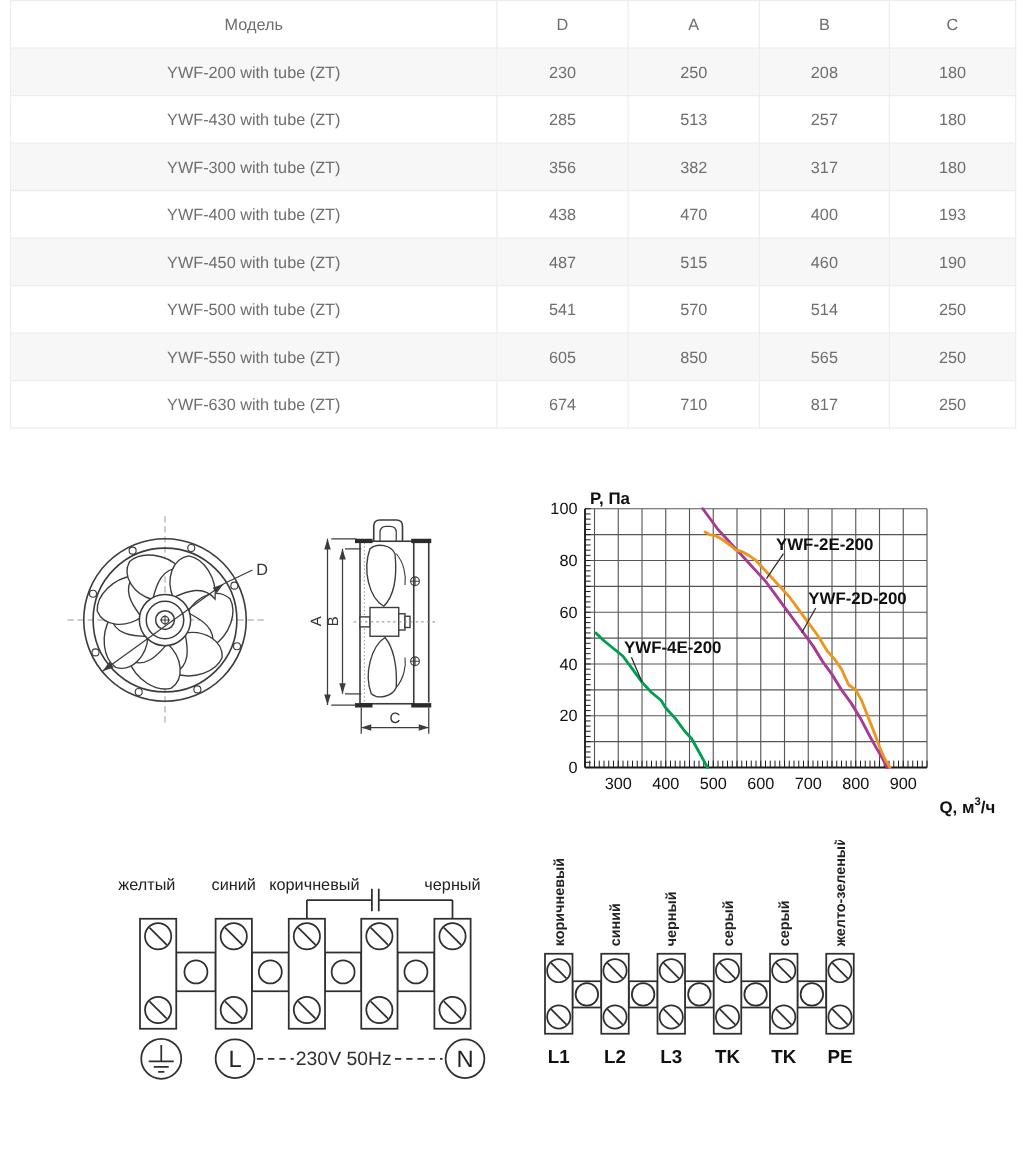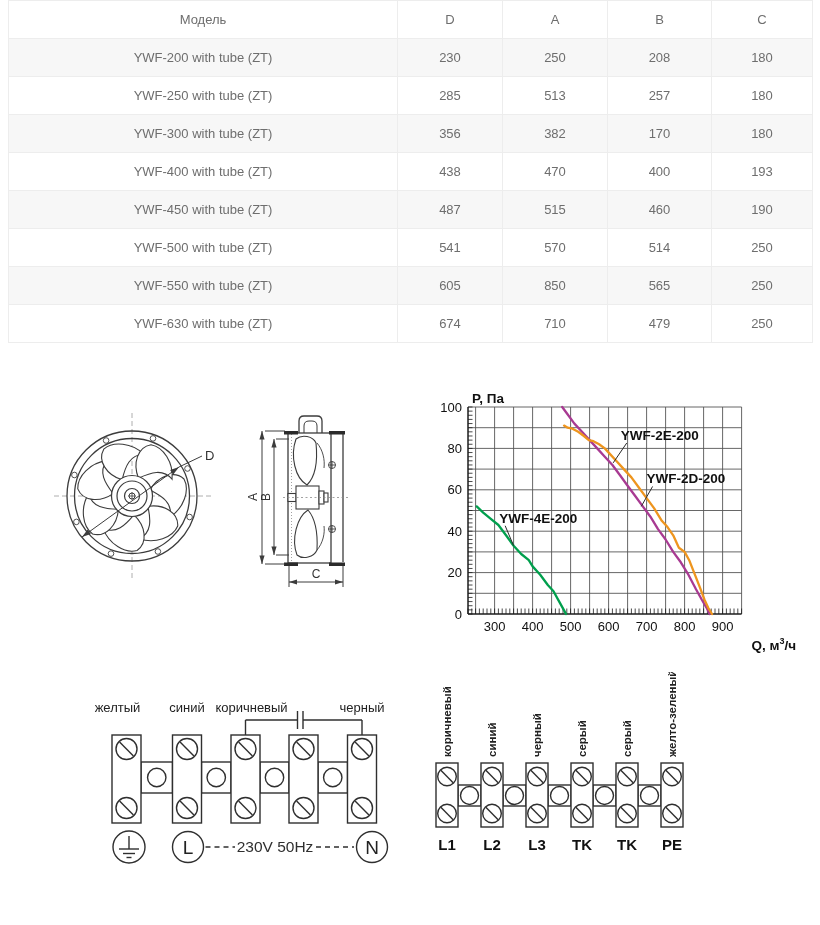--- a/index.html
+++ b/index.html
@@ -48,31 +48,31 @@
       </thead>
     <tbody id="tbody">
         <tr>
           <td>YWF-200 with tube (ZT)</td>
           <td>230</td>
           <td>250</td>
           <td>208</td>
           <td>180</td>
         </tr>
         <tr>
-          <td>YWF-250 with tube (ZT)</td>
+          <td>YWF-430 with tube (ZT)</td>
           <td>285</td>
           <td>513</td>
           <td>257</td>
           <td>180</td>
         </tr>
         <tr>
           <td>YWF-300 with tube (ZT)</td>
           <td>356</td>
           <td>382</td>
-          <td>170</td>
+          <td>317</td>
           <td>180</td>
         </tr>
         <tr>
           <td>YWF-400 with tube (ZT)</td>
           <td>438</td>
           <td>470</td>
           <td>400</td>
           <td>193</td>
         </tr>
         <tr>
@@ -93,21 +93,21 @@
           <td>YWF-550 with tube (ZT)</td>
           <td>605</td>
           <td>850</td>
           <td>565</td>
           <td>250</td>
         </tr>
         <tr>
           <td>YWF-630 with tube (ZT)</td>
           <td>674</td>
           <td>710</td>
-          <td>479</td>
+          <td>817</td>
           <td>250</td>
         </tr>
       </tbody>
   </table>
 </div>
 
 <svg id="fan-front" class="abs" width="195" height="185" viewBox="0 0 195 185">
   <g stroke="#9a9a9a" stroke-width="0.8" stroke-dasharray="5,3">
     <line x1="2" y1="88" x2="162" y2="88"></line>
     <line x1="80" y1="5" x2="80" y2="172"></line>

